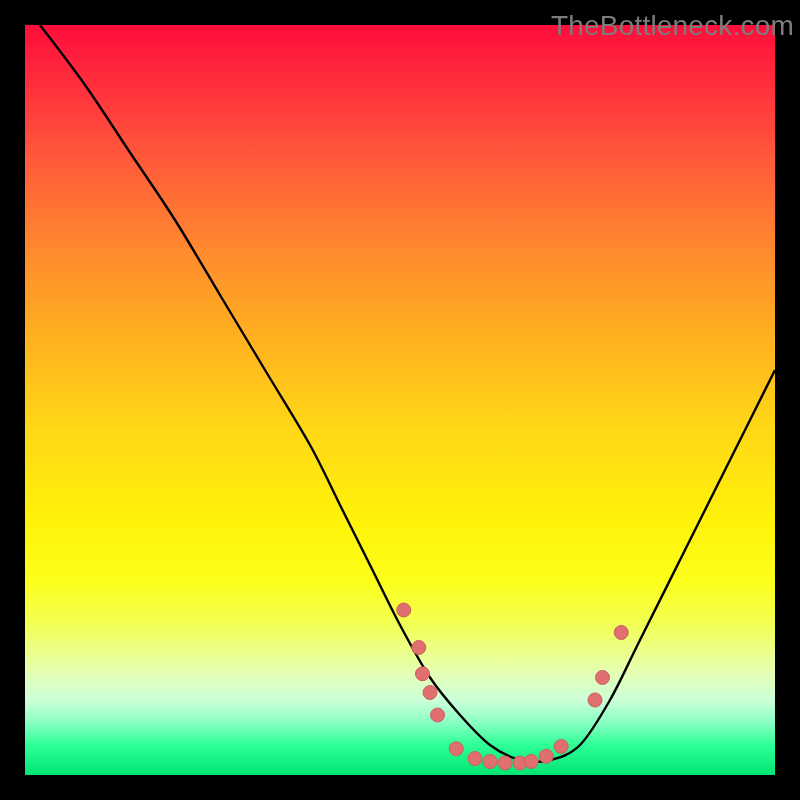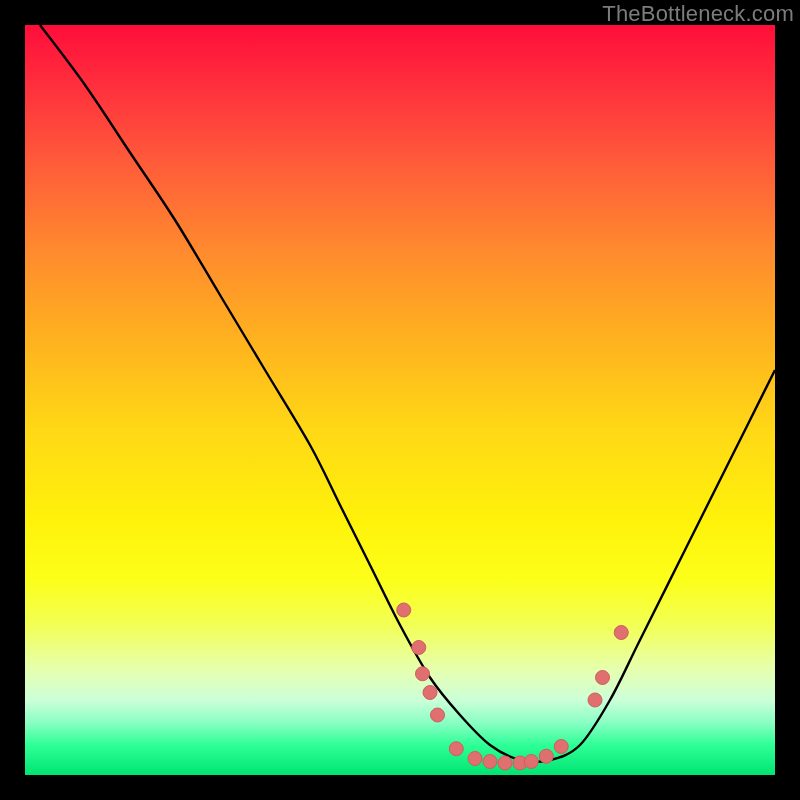--- a/index.html
+++ b/index.html
@@ -39,24 +39,24 @@
       #f2ff55 80%,
       #e6ffb0 86%,
       #ccffd8 90%,
       #8affc4 93%,
       #2eff96 96%,
       #00e472 100%
     );
   }
   .watermark {
     position: absolute;
-    top: 1px;
+    top: 10px;
     right: 6px;
     color: #7c7c7c;
-    font-size: 22px;
+    font-size: 28px;
     font-weight: 500;
     letter-spacing: 0.2px;
     user-select: none;
   }
   svg.curve {
     position: absolute;
     left: 0;
     top: 0;
     width: 750px;
     height: 750px;

